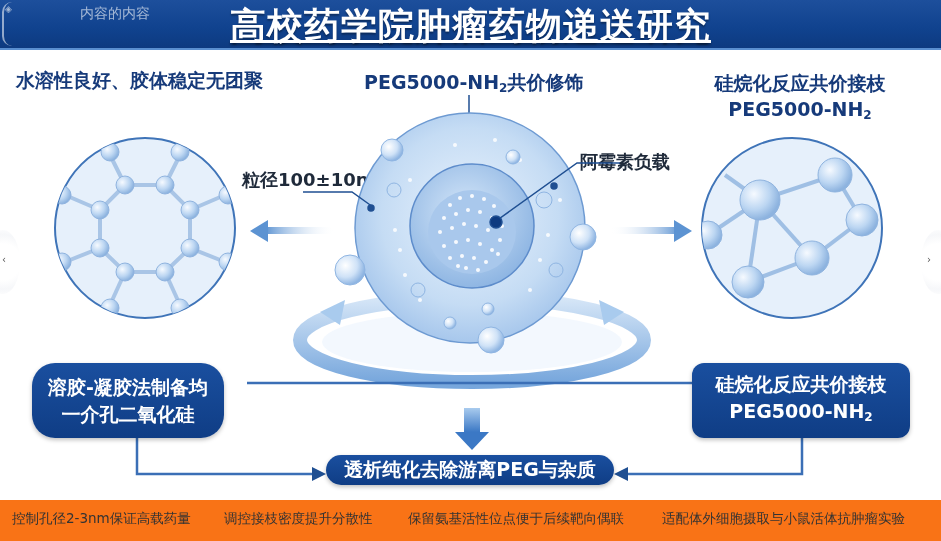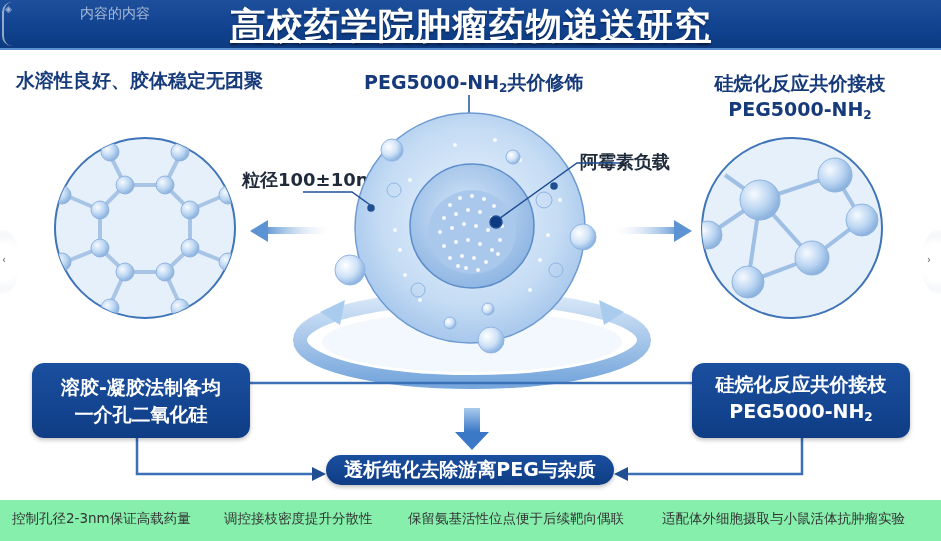--- a/index.html
+++ b/index.html
@@ -43,21 +43,21 @@
   .flow-box sub { font-size: 12px; vertical-align: -3px; }
   .pill {
     position: absolute; background: linear-gradient(180deg, #1a4f9f 0%, #0f3d85 100%);
     border-radius: 20px; color: #fff; font-weight: bold; font-size: 19px;
     display: flex; align-items: center; justify-content: center;
     box-shadow: 0 2px 4px rgba(0,0,0,0.25);
   }
 
   .footer {
     position: absolute; left: 0; top: 500px; width: 941px; height: 41px;
-    background: #86efac;
+    background: #f97316;
   }
   .footer span {
     position: absolute; top: 10px; font-size: 13.5px; color: #333333; white-space: nowrap;
   }
 
   .side-nav {
     position: absolute; top: 230px; width: 34px; height: 64px; border-radius: 50%;
     background: radial-gradient(circle, #ffffff 50%, rgba(240,242,246,0.6) 75%, rgba(255,255,255,0) 100%);
   }
   .side-nav .glyph { position: absolute; top: 24px; font-size: 10px; color: #555; }
@@ -288,21 +288,21 @@
   </g>
   <polygon points="326,474 312,467 312,481" fill="#1f4f92"></polygon>
   <polygon points="614,474 628,467 628,481" fill="#1f4f92"></polygon>
 
   <g>
     <rect x="464" y="408" width="16" height="24" fill="url(#downArrow)"></rect>
     <polygon points="455,432 489,432 472,450" fill="#3b78c5"></polygon>
   </g>
 </svg>
 
-<div class="flow-box" style="left:32px; top:363px; width:218px; height:75px;">
+<div class="flow-box" style="left:32px; top:363px; width:192px; height:75px;border-radius:23px;">
   <div>溶胶-凝胶法制备均</div>
   <div>一介孔二氧化硅</div>
 </div>
 
 <div class="flow-box" style="left:692px; top:363px; width:218px; height:75px;">
   <div>硅烷化反应共价接枝</div>
   <div><span>PEG5000-NH</span><sub>2</sub></div>
 </div>
 
 <div class="pill" style="left:326px; top:455px; width:288px; height:30px;">

